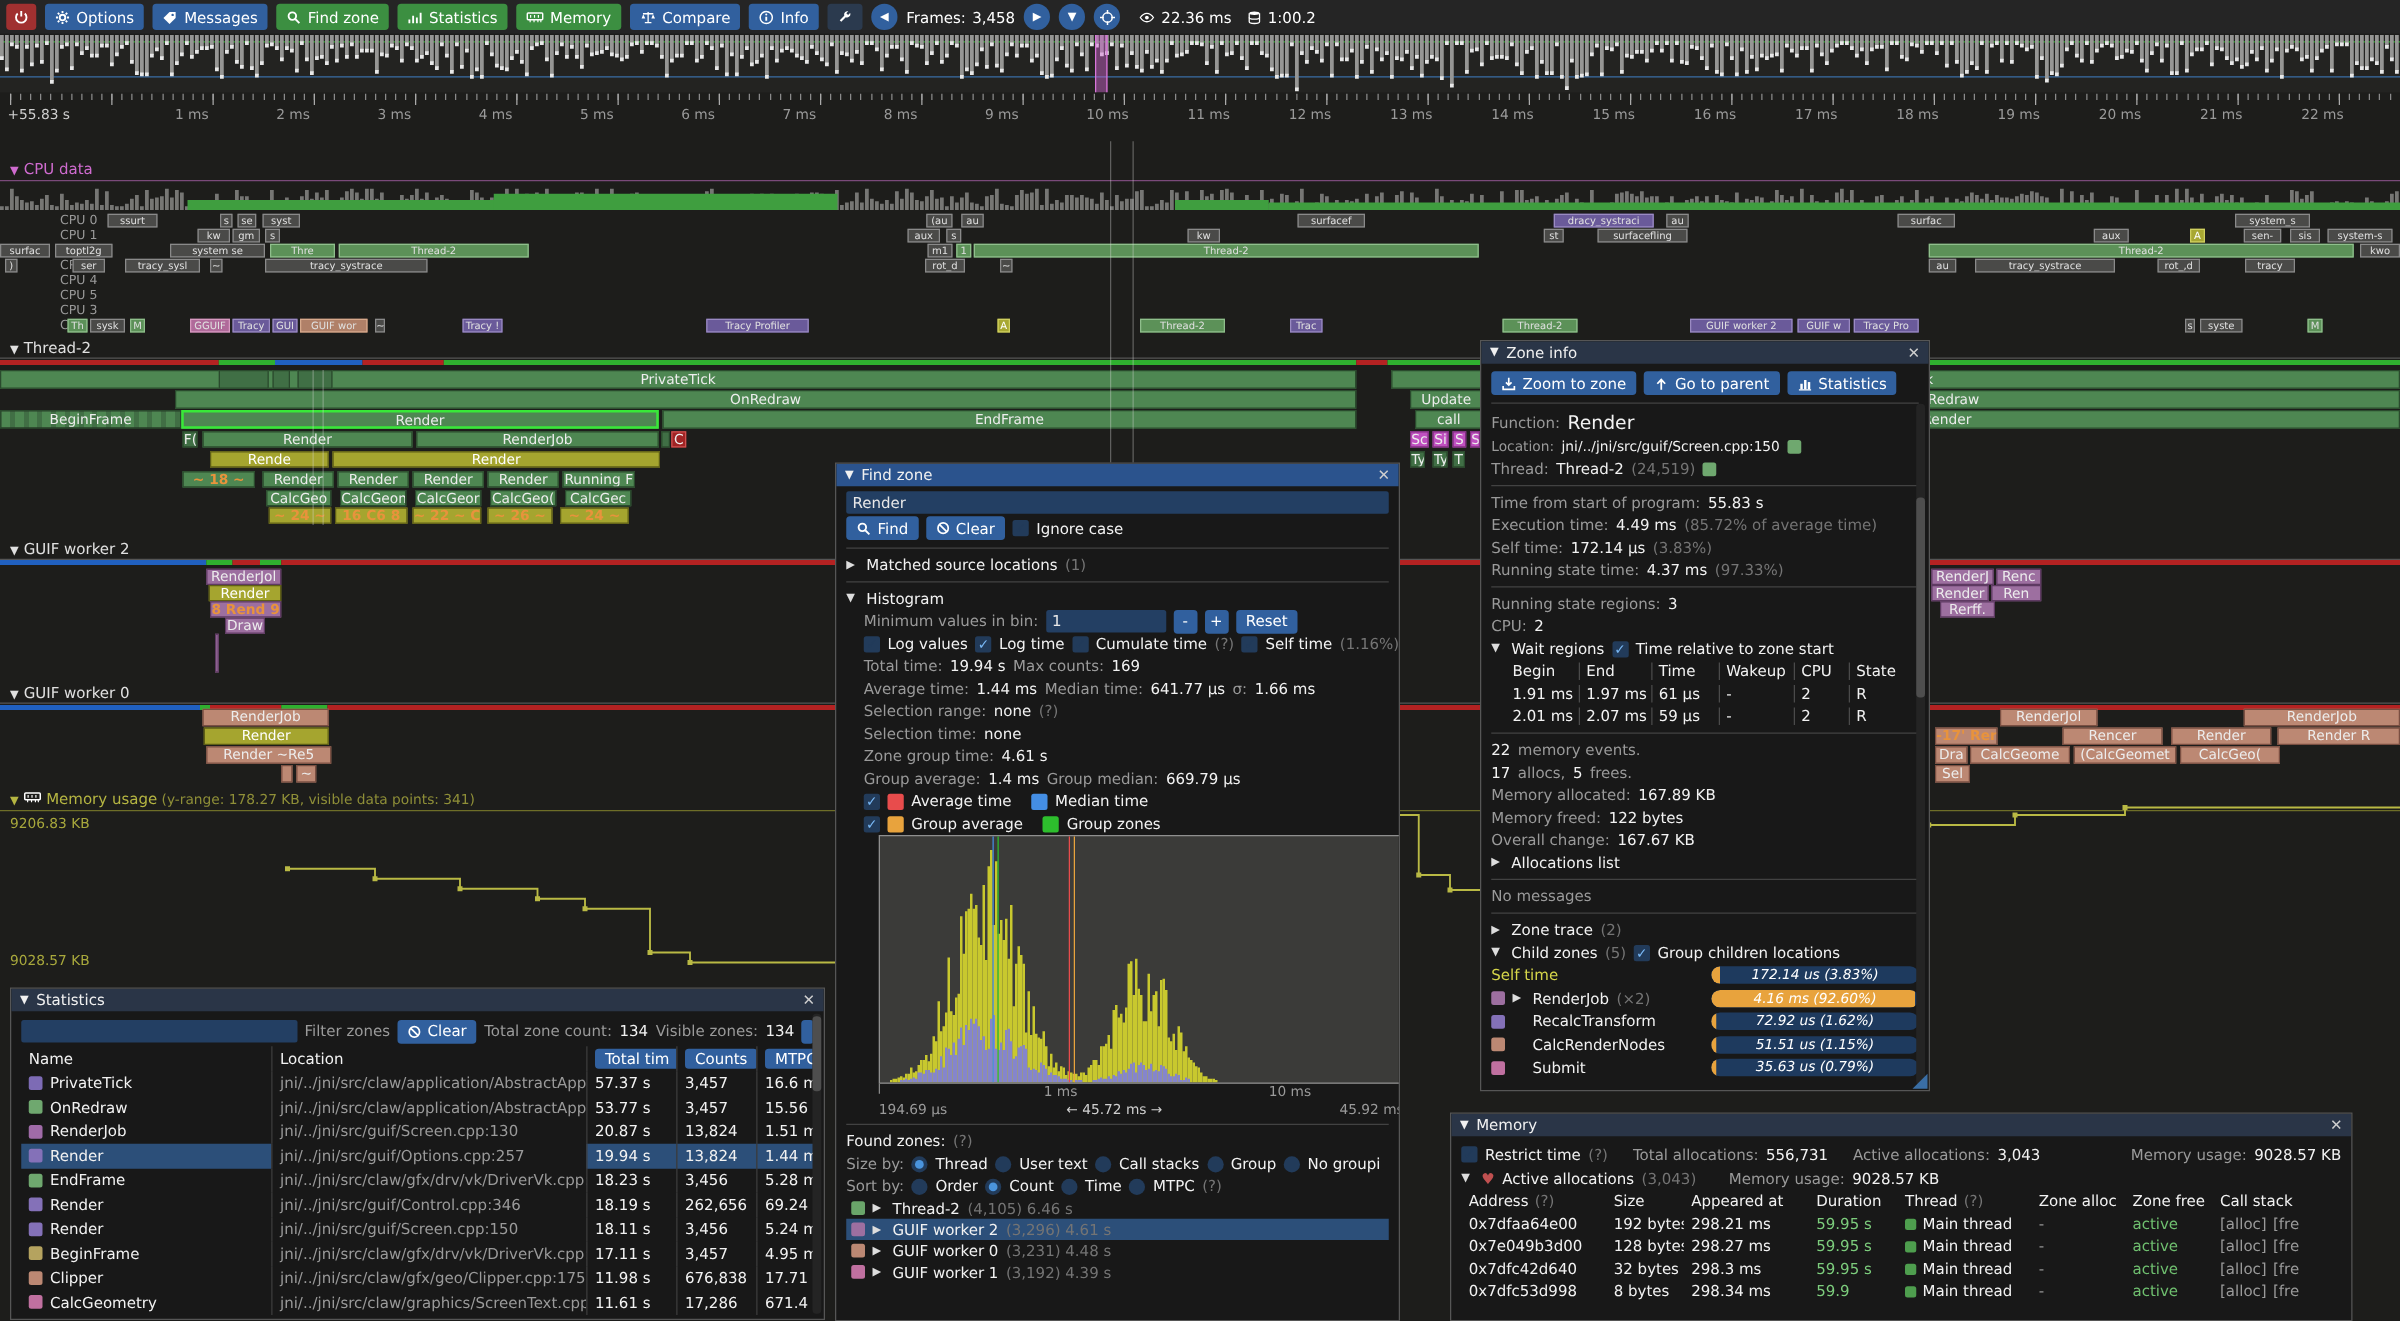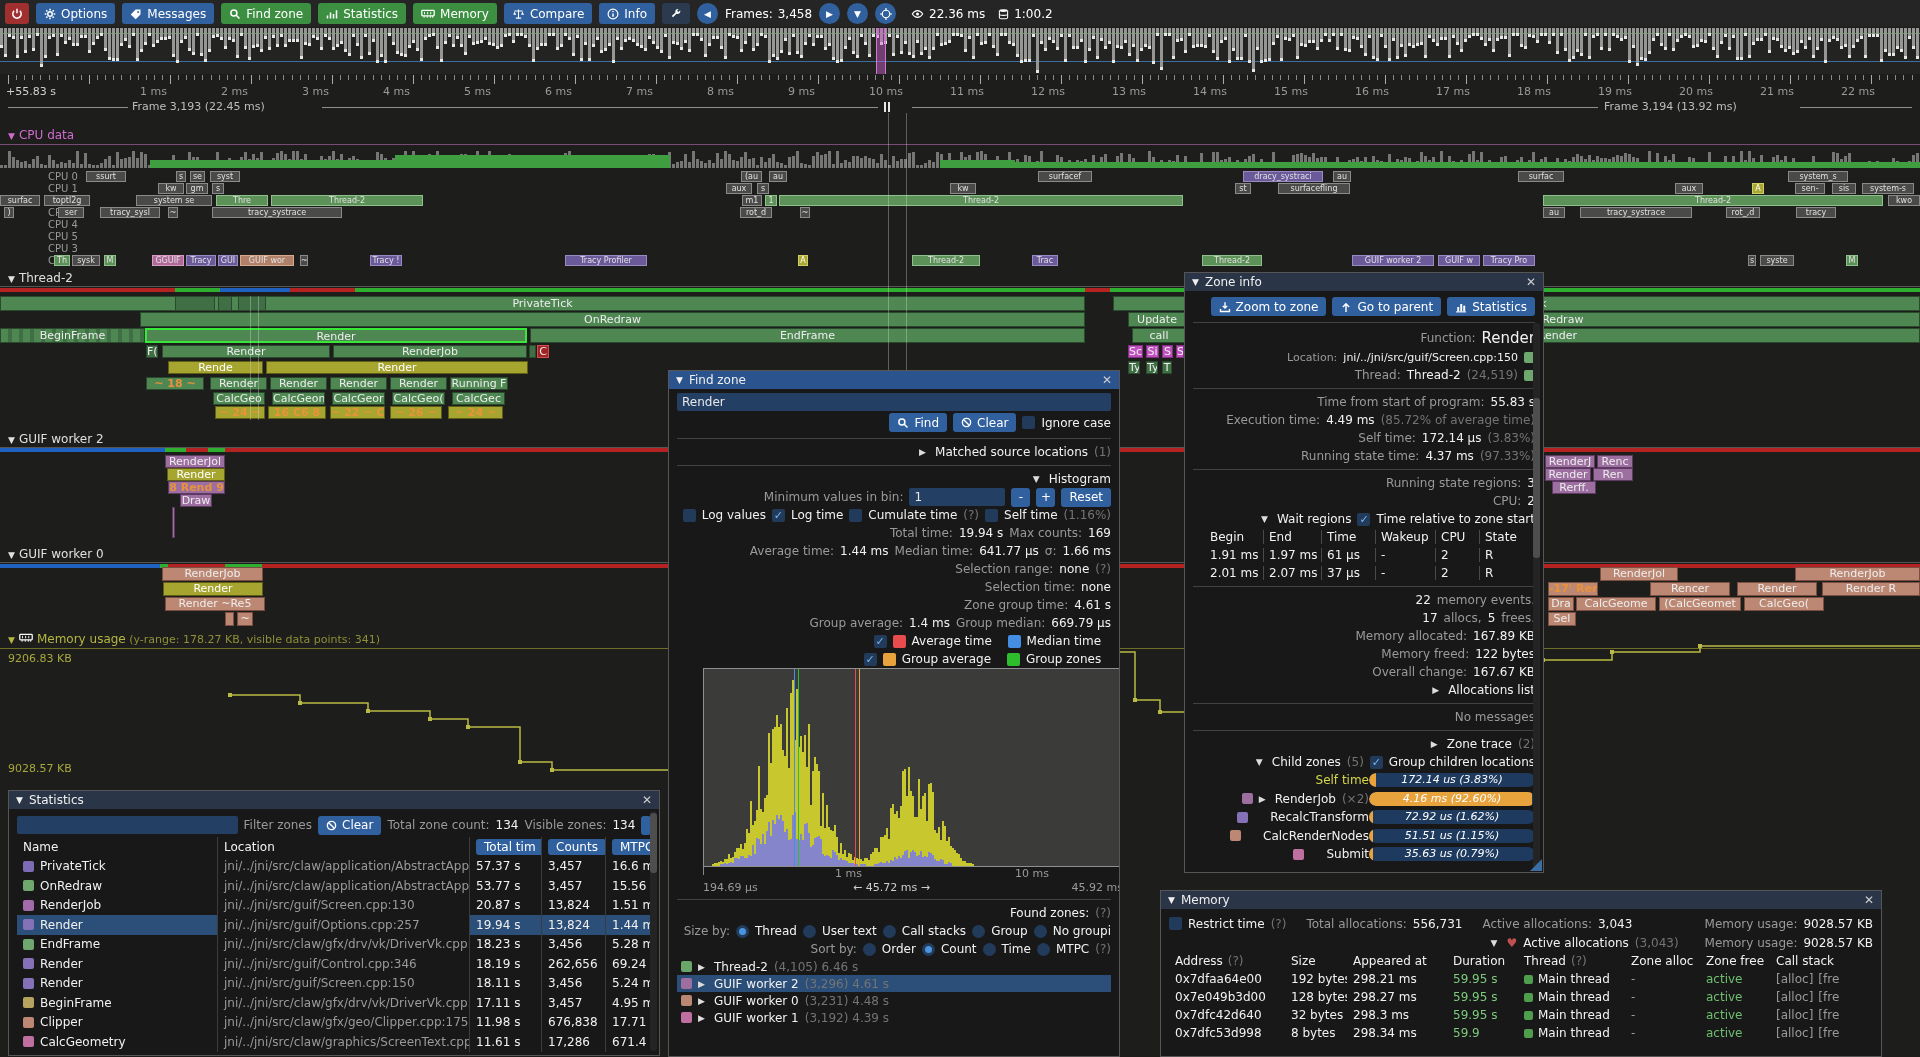--- a/index.html
+++ b/index.html
@@ -64,21 +64,21 @@
   .memlabel{position:absolute;font-size:11px;color:#a8a83c;}
   
   .win{position:absolute;background:#181818;border:1px solid #565656;box-sizing:border-box;overflow:hidden;}
   .wtitle{height:18px;display:flex;align-items:center;gap:6px;padding:0 7px;font-size:12px;color:#f0f0f0;background:#2a3547;}
   .wtitle.act{background:#2b538d}
   .wtitle .tri{font-size:9px}
   .wtitle .close{margin-left:auto;color:#cfcfcf;font-size:12px;}
   .wbody{padding:4px 8px;}
   .gl{color:#9a9a9a}.wv{color:#f2f2f2}.note{color:#747474}
   .sep{border-top:1px solid #424242;margin:4px 0;}
-  .line{display:flex;align-items:center;gap:6px;height:18px;white-space:nowrap;justify-content:flex-end;}
+  .line{display:flex;align-items:center;gap:6px;height:18px;white-space:nowrap;}
   .pbtn{display:inline-flex;align-items:center;gap:5px;background:#31609e;color:#fff;border-radius:3px;
         height:19px;padding:0 8px;font-size:12px;white-space:nowrap;}
   .sqbtn{display:inline-flex;align-items:center;justify-content:center;background:#31609e;color:#fff;
          border-radius:3px;width:19px;height:19px;font-size:12px;}
   .cb{width:13px;height:13px;background:#223b5a;border-radius:2px;display:inline-flex;align-items:center;
       justify-content:center;font-size:11px;color:#223b5a;flex:none;}
   .cb.on{color:#79b8f5}
   .rb{width:13px;height:13px;border-radius:50%;background:#223b5a;position:relative;flex:none;}
   .rb.on::after{content:"";position:absolute;left:3px;top:3px;width:7px;height:7px;border-radius:50%;background:#4a94dd;}
   .tinput{background:#233f63;border:none;border-radius:2px;height:18px;color:#e8e8e8;font-size:12px;
@@ -1476,30 +1476,20 @@
       <div class="rlabel" style="left: 1193px;">14 ms</div>
       <div class="rlabel" style="left: 1274px;">15 ms</div>
       <div class="rlabel" style="left: 1355px;">16 ms</div>
       <div class="rlabel" style="left: 1436px;">17 ms</div>
       <div class="rlabel" style="left: 1517px;">18 ms</div>
       <div class="rlabel" style="left: 1598px;">19 ms</div>
       <div class="rlabel" style="left: 1679px;">20 ms</div>
       <div class="rlabel" style="left: 1760px;">21 ms</div>
       <div class="rlabel" style="left: 1841px;">22 ms</div>
     </div>
-  <div id="framerow">
-      <div class="fline" style="left: 8px; width: 120px;"></div>
-      <div class="fline" style="left: 322px; width: 556px;"></div>
-      <div class="fline" style="left: 912px; width: 686px;"></div>
-      <div class="fline" style="left: 1800px; width: 112px;"></div>
-      <div class="flabel" style="left: 132px;">Frame 3,193 (22.45 ms)</div>
-      <div class="flabel" style="left: 1604px;">Frame 3,194 (13.92 ms)</div>
-      <div class="fbreak" style="left: 884px;"></div>
-      <div class="fbreak" style="left: 888px;"></div>
-    </div>
   <div id="timeline">
       <div class="sechead cpuhead" style="left: 8px; top: 128px;"><span class="tri">▼</span><span>CPU data</span></div>
       <div class="secline" style="top: 144px; background: rgb(122, 74, 122);"></div>
       <div class="abs" style="left: 0px; top: 165px; width: 3px; height: 3px; background: rgb(118, 118, 116);"></div>
       <div class="abs" style="left: 4px; top: 165px; width: 3px; height: 3px; background: rgb(118, 118, 116);"></div>
       <div class="abs" style="left: 8px; top: 151px; width: 3px; height: 17px; background: rgb(118, 118, 116);"></div>
       <div class="abs" style="left: 12px; top: 157px; width: 3px; height: 11px; background: rgb(118, 118, 116);"></div>
       <div class="abs" style="left: 16px; top: 160px; width: 3px; height: 8px; background: rgb(118, 118, 116);"></div>
       <div class="abs" style="left: 20px; top: 162px; width: 3px; height: 6px; background: rgb(118, 118, 116);"></div>
       <div class="abs" style="left: 24px; top: 161px; width: 3px; height: 7px; background: rgb(118, 118, 116);"></div>
@@ -2900,21 +2890,21 @@
             <div><span class="wv">1.91 ms</span></div>
             <div><span class="wv">1.97 ms</span></div>
             <div><span class="wv">61 µs</span></div>
             <div><span class="wv">-</span></div>
             <div><span class="wv">2</span></div>
             <div><span class="wv">R</span></div>
           </div>
           <div class="wgrid">
             <div><span class="wv">2.01 ms</span></div>
             <div><span class="wv">2.07 ms</span></div>
-            <div><span class="wv">37 µs</span></div>
+            <div><span class="wv">59 µs</span></div>
             <div><span class="wv">-</span></div>
             <div><span class="wv">2</span></div>
             <div><span class="wv">R</span></div>
           </div>
           <div class="sep"></div>
           <div class="line">
             <span class="wv">22</span>
             <span class="gl">memory events.</span>
           </div>
           <div class="line">

